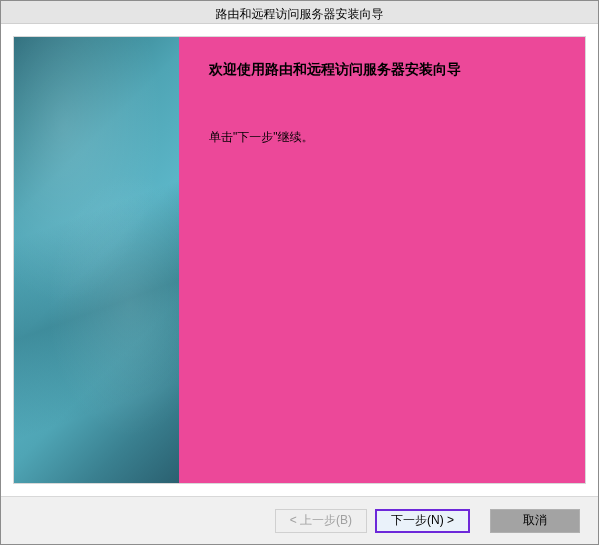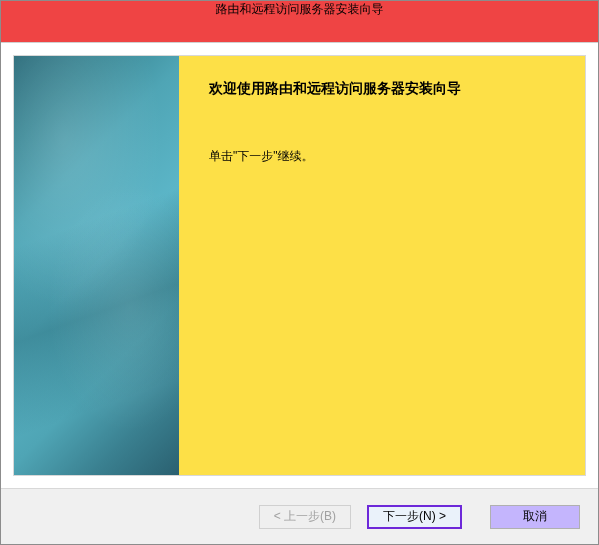--- a/index.html
+++ b/index.html
@@ -16,25 +16,25 @@
     }
     .window {
       width: 599px;
       height: 545px;
       border: 1px solid #8c8c8c;
       display: flex;
       flex-direction: column;
       background: #fff;
     }
     .titlebar {
-      height: 42px;
-      background: #ef4444;
+      height: 23px;
+      background: #e5e5e5;
       border-bottom: 1px solid #d0d0d0;
       display: flex;
-      align-items: flex-start;
+      align-items: flex-end;
       justify-content: center;
       font-size: 12px;
       color: #000;
     }
     .content-area {
       flex: 1;
       display: flex;
       position: relative;
       padding: 12px;
     }
@@ -58,52 +58,52 @@
       right: 0;
       bottom: 0;
       background:
         radial-gradient(ellipse 120% 80% at 30% 20%, rgba(255,255,255,0.15) 0%, transparent 50%),
         radial-gradient(ellipse 100% 60% at 70% 60%, rgba(255,255,255,0.1) 0%, transparent 50%),
         linear-gradient(160deg, transparent 40%, rgba(0,50,60,0.3) 60%, transparent 80%);
     }
     .main-panel {
       flex: 1;
       padding: 20px 30px 20px 30px;
-      background: #fde047;
+      background: #ec4899;
     }
     .welcome-heading {
       font-size: 14px;
       font-weight: bold;
       color: #000;
       margin-bottom: 48px;
       margin-top: 4px;
     }
     .body-text {
       font-size: 12px;
       color: #000;
       line-height: 1.7;
       margin-bottom: 30px;
     }
     .button-bar {
-      height: 56px;
+      height: 48px;
       border-top: 1px solid #d8d8d8;
       display: flex;
       align-items: center;
       justify-content: flex-end;
       padding-right: 18px;
-      gap: 16px;
+      gap: 8px;
       background: #f0f0f0;
     }
     .btn {
       height: 24px;
       min-width: 90px;
       padding: 0 14px;
       font-size: 12px;
       font-family: inherit;
-      background: #c4b5fd;
+      background: #a3a3a3;
       border: 1px solid #b0b0b0;
       cursor: pointer;
       color: #000;
     }
     .btn:disabled {
       color: #a0a0a0;
       cursor: default;
       background: #efefef;
       border-color: #d0d0d0;
     }

